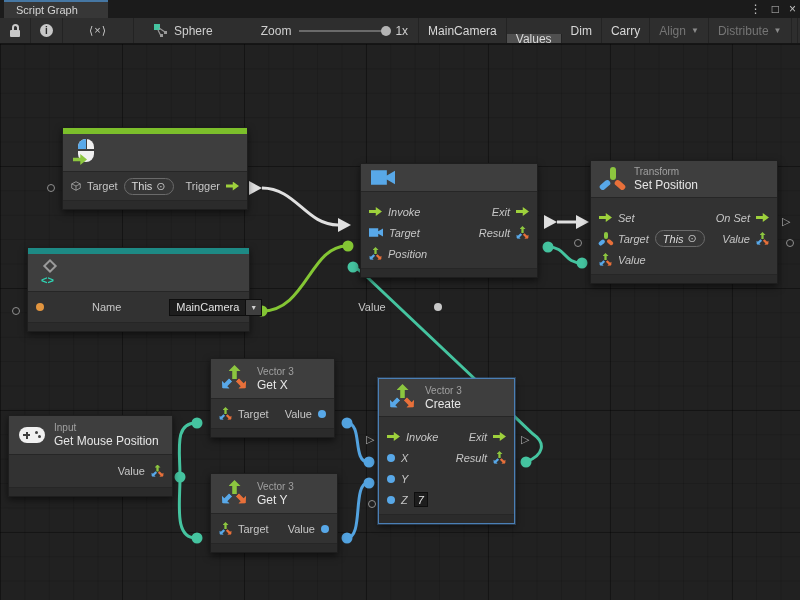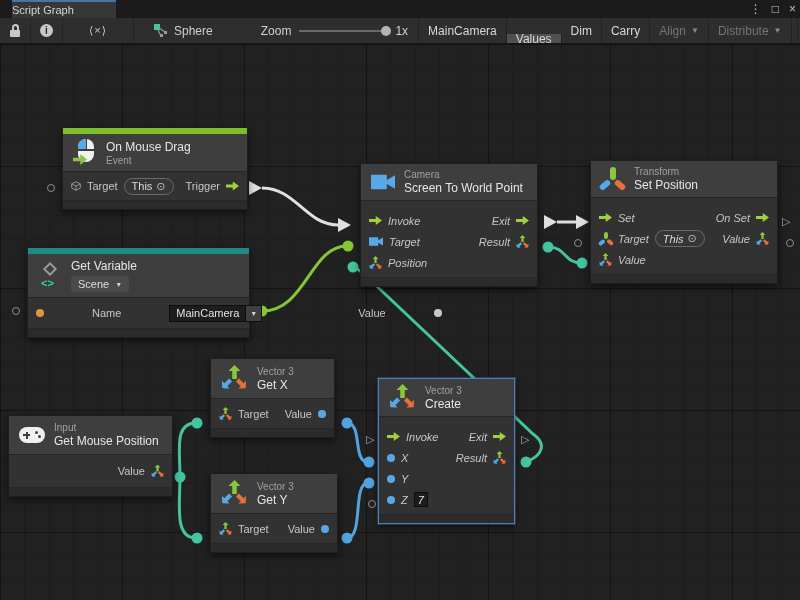--- a/index.html
+++ b/index.html
@@ -1,22 +1,22 @@
 <!DOCTYPE html>
 <html><head>
 <meta charset="utf-8">
 <style>
   * { margin:0; padding:0; box-sizing:border-box; }
   html,body { width:800px; height:600px; overflow:hidden; background:#191919;
     font-family:"Liberation Sans","DejaVu Sans",sans-serif; user-select:none; }
 
   
   .tabbar { height:18px; background:#1b1b1b; display:flex; align-items:stretch; position:relative; }
-  .tab { margin-left:12px; width:104px; background:#373737; border-top:2px solid #4677a3;
-    color:#d4d4d4; font-size:11px; display:flex; align-items:center; padding:0 0; }
+  .tab { margin-left:4px; width:104px; background:#373737; border-top:2px solid #4677a3;
+    color:#d4d4d4; font-size:11px; display:flex; align-items:center; padding:0 12px; }
   .winctl { position:absolute; right:4px; top:0; height:18px; display:flex; align-items:center; gap:10px;
     color:#c0c0c0; font-size:12px; }
   .winctl span { cursor:default; line-height:1; }
 
   
   .toolbar { height:26px; background:#2e2e2e; display:flex; align-items:stretch; font-size:12px;
     color:#d8d8d8; border-bottom:1px solid #161616; }
   .tbtn { display:flex; align-items:center; padding:0 9px; border-right:1px solid #232323; cursor:default; white-space:nowrap; }
   .tbtn.first { border-left:1px solid #232323; }
   .tbtn.active { background:#505050;margin-top:16px; }
@@ -241,24 +241,20 @@
   <div class="node" style="left:62px;top:83px;width:186px;">
     <div class="cbar" style="background:#7cbf2b;"></div>
     <div class="nhead">
       <span class="mouseic">
         <i class="body"></i>
           <i class="btn"></i>
           <i class="gap"></i>
           <i class="hr"></i>
           <i class="arr"></i>
       </span>
-      <div class="ttl">
-        <div class="name">On Mouse Drag</div>
-        <div class="cat">Event</div>
-      </div>
     </div>
     <div class="nbody">
       <div class="prow tall">
         <svg width="14" height="14" viewBox="0 0 14 14">
           <path d="M7 1 L13 4 L13 10 L7 13 L1 10 L1 4 Z M1 4 L7 7 L13 4 M7 7 L7 13" fill="none" stroke="#b8b8b8" stroke-width="1"></path>
         </svg>
         <span>Target</span>
         <span class="chip-this">
           <span>This</span>
           <span class="tp">⊙</span>
@@ -271,27 +267,20 @@
     <div class="nfoot"></div>
   </div>
 
   <div class="node" style="left:27px;top:203px;width:223px;">
     <div class="cbar" style="background:#1d8a85;"></div>
     <div class="nhead">
       <span class="unityic">
         <i class="cube"></i>
           <i class="ab">&lt;&gt;</i>
       </span>
-      <div class="ttl">
-        <div class="name">Get Variable</div>
-        <div><span class="chip-drop">
-          <span>Scene</span>
-          <span class="dd">▼</span>
-        </span></div>
-      </div>
     </div>
     <div class="nbody">
       <div class="prow" style="height:30px;gap:48px;">
         <span class="dot orange"></span>
         <span>Name</span>
         <span style="display:inline-flex;">
           <span class="field">
               <span>MainCamera</span>
             </span>
           <span class="fieldbtn">
@@ -302,24 +291,20 @@
         <span>Value</span>
         <span class="dot gray"></span>
       </div>
     </div>
     <div class="nfoot"></div>
   </div>
 
   <div class="node" style="left:360px;top:119px;width:178px;">
     <div class="nhead">
       <span class="cam big"></span>
-      <div class="ttl">
-        <div class="cat">Camera</div>
-        <div class="name">Screen To World Point</div>
-      </div>
     </div>
     <div class="nbody pad">
       <div class="prow">
         <span class="carrow"></span>
         <span>Invoke</span>
         <span class="sp"></span>
         <span>Exit</span>
         <span class="carrow"></span>
       </div>
       <div class="prow">

